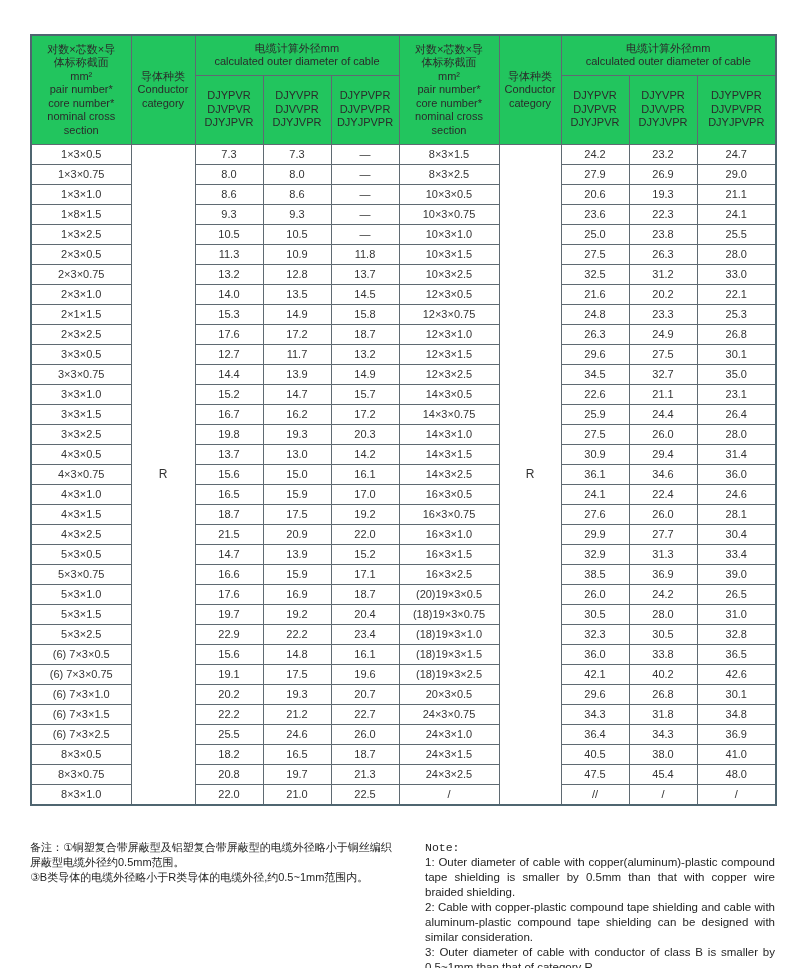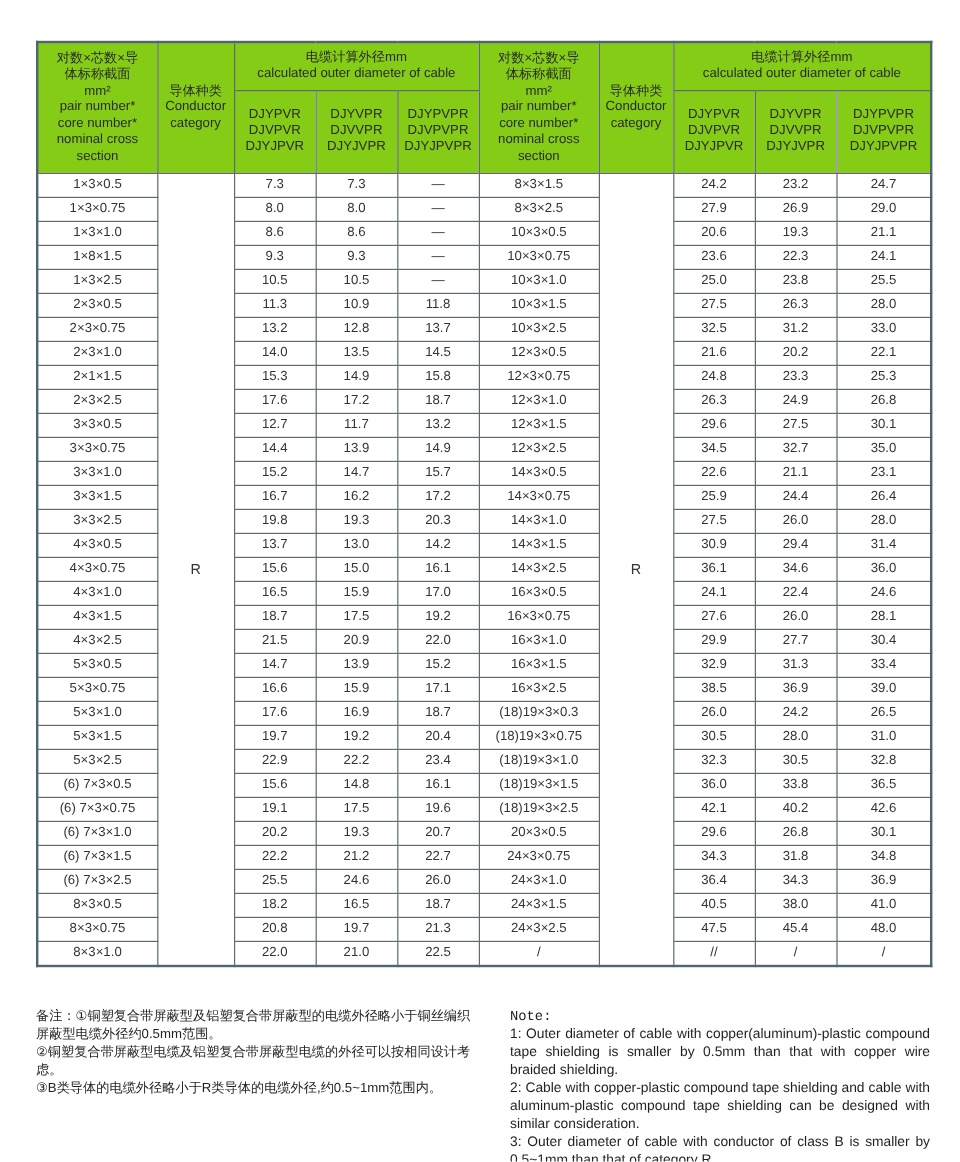--- a/index.html
+++ b/index.html
@@ -31,21 +31,21 @@
   }
   table.spec th, table.spec td {
     border: 1px solid #5f6a72;
     text-align: center;
     vertical-align: middle;
     padding: 0 2px;
     overflow: hidden;
   }
   table.spec { border: 2px solid #4f6570; }
   table.spec thead th {
-    background: #84cc16;
+    background: #22c55e;
     font-weight: normal;
     white-space: pre-line;
     line-height: 13.5px;
     color: #2b2b2b;
   }
   tr.head-top { height: 40px; }
   tr.head-sub { height: 69px; }
   table.spec tbody td {
     height: 19px;
     background: #ffffff;
@@ -368,21 +368,21 @@
             <td>16×3×2.5</td>
             <td>38.5</td>
             <td>36.9</td>
             <td>39.0</td>
           </tr>
           <tr>
             <td>5×3×1.0</td>
             <td>17.6</td>
             <td>16.9</td>
             <td>18.7</td>
-            <td>(18)19×3×0.3</td>
+            <td>(20)19×3×0.5</td>
             <td>26.0</td>
             <td>24.2</td>
             <td>26.5</td>
           </tr>
           <tr>
             <td>5×3×1.5</td>
             <td>19.7</td>
             <td>19.2</td>
             <td>20.4</td>
             <td>(18)19×3×0.75</td>
@@ -480,21 +480,20 @@
             <td>/</td>
             <td>/</td>
           </tr>
         </tbody>
     </table>
   </div>
 
   <div class="notes">
     <div class="notes-zh">
       <p>备注：①铜塑复合带屏蔽型及铝塑复合带屏蔽型的电缆外径略小于铜丝编织屏蔽型电缆外径约0.5mm范围。</p>
-      <p>②铜塑复合带屏蔽型电缆及铝塑复合带屏蔽型电缆的外径可以按相同设计考虑。</p>
       <p>③B类导体的电缆外径略小于R类导体的电缆外径,约0.5~1mm范围内。</p>
     </div>
     <div class="notes-en">
       <p class="note-title">Note:</p>
       <p>1: Outer diameter of cable with copper(aluminum)-plastic compound tape shielding is smaller by 0.5mm than that with copper wire braided shielding.</p>
       <p>2: Cable with copper-plastic compound tape shielding and cable with aluminum-plastic compound tape shielding can be designed with similar consideration.</p>
       <p>3: Outer diameter of cable with conductor of class B is smaller by 0.5~1mm than that of category R.</p>
     </div>
   </div>
 

